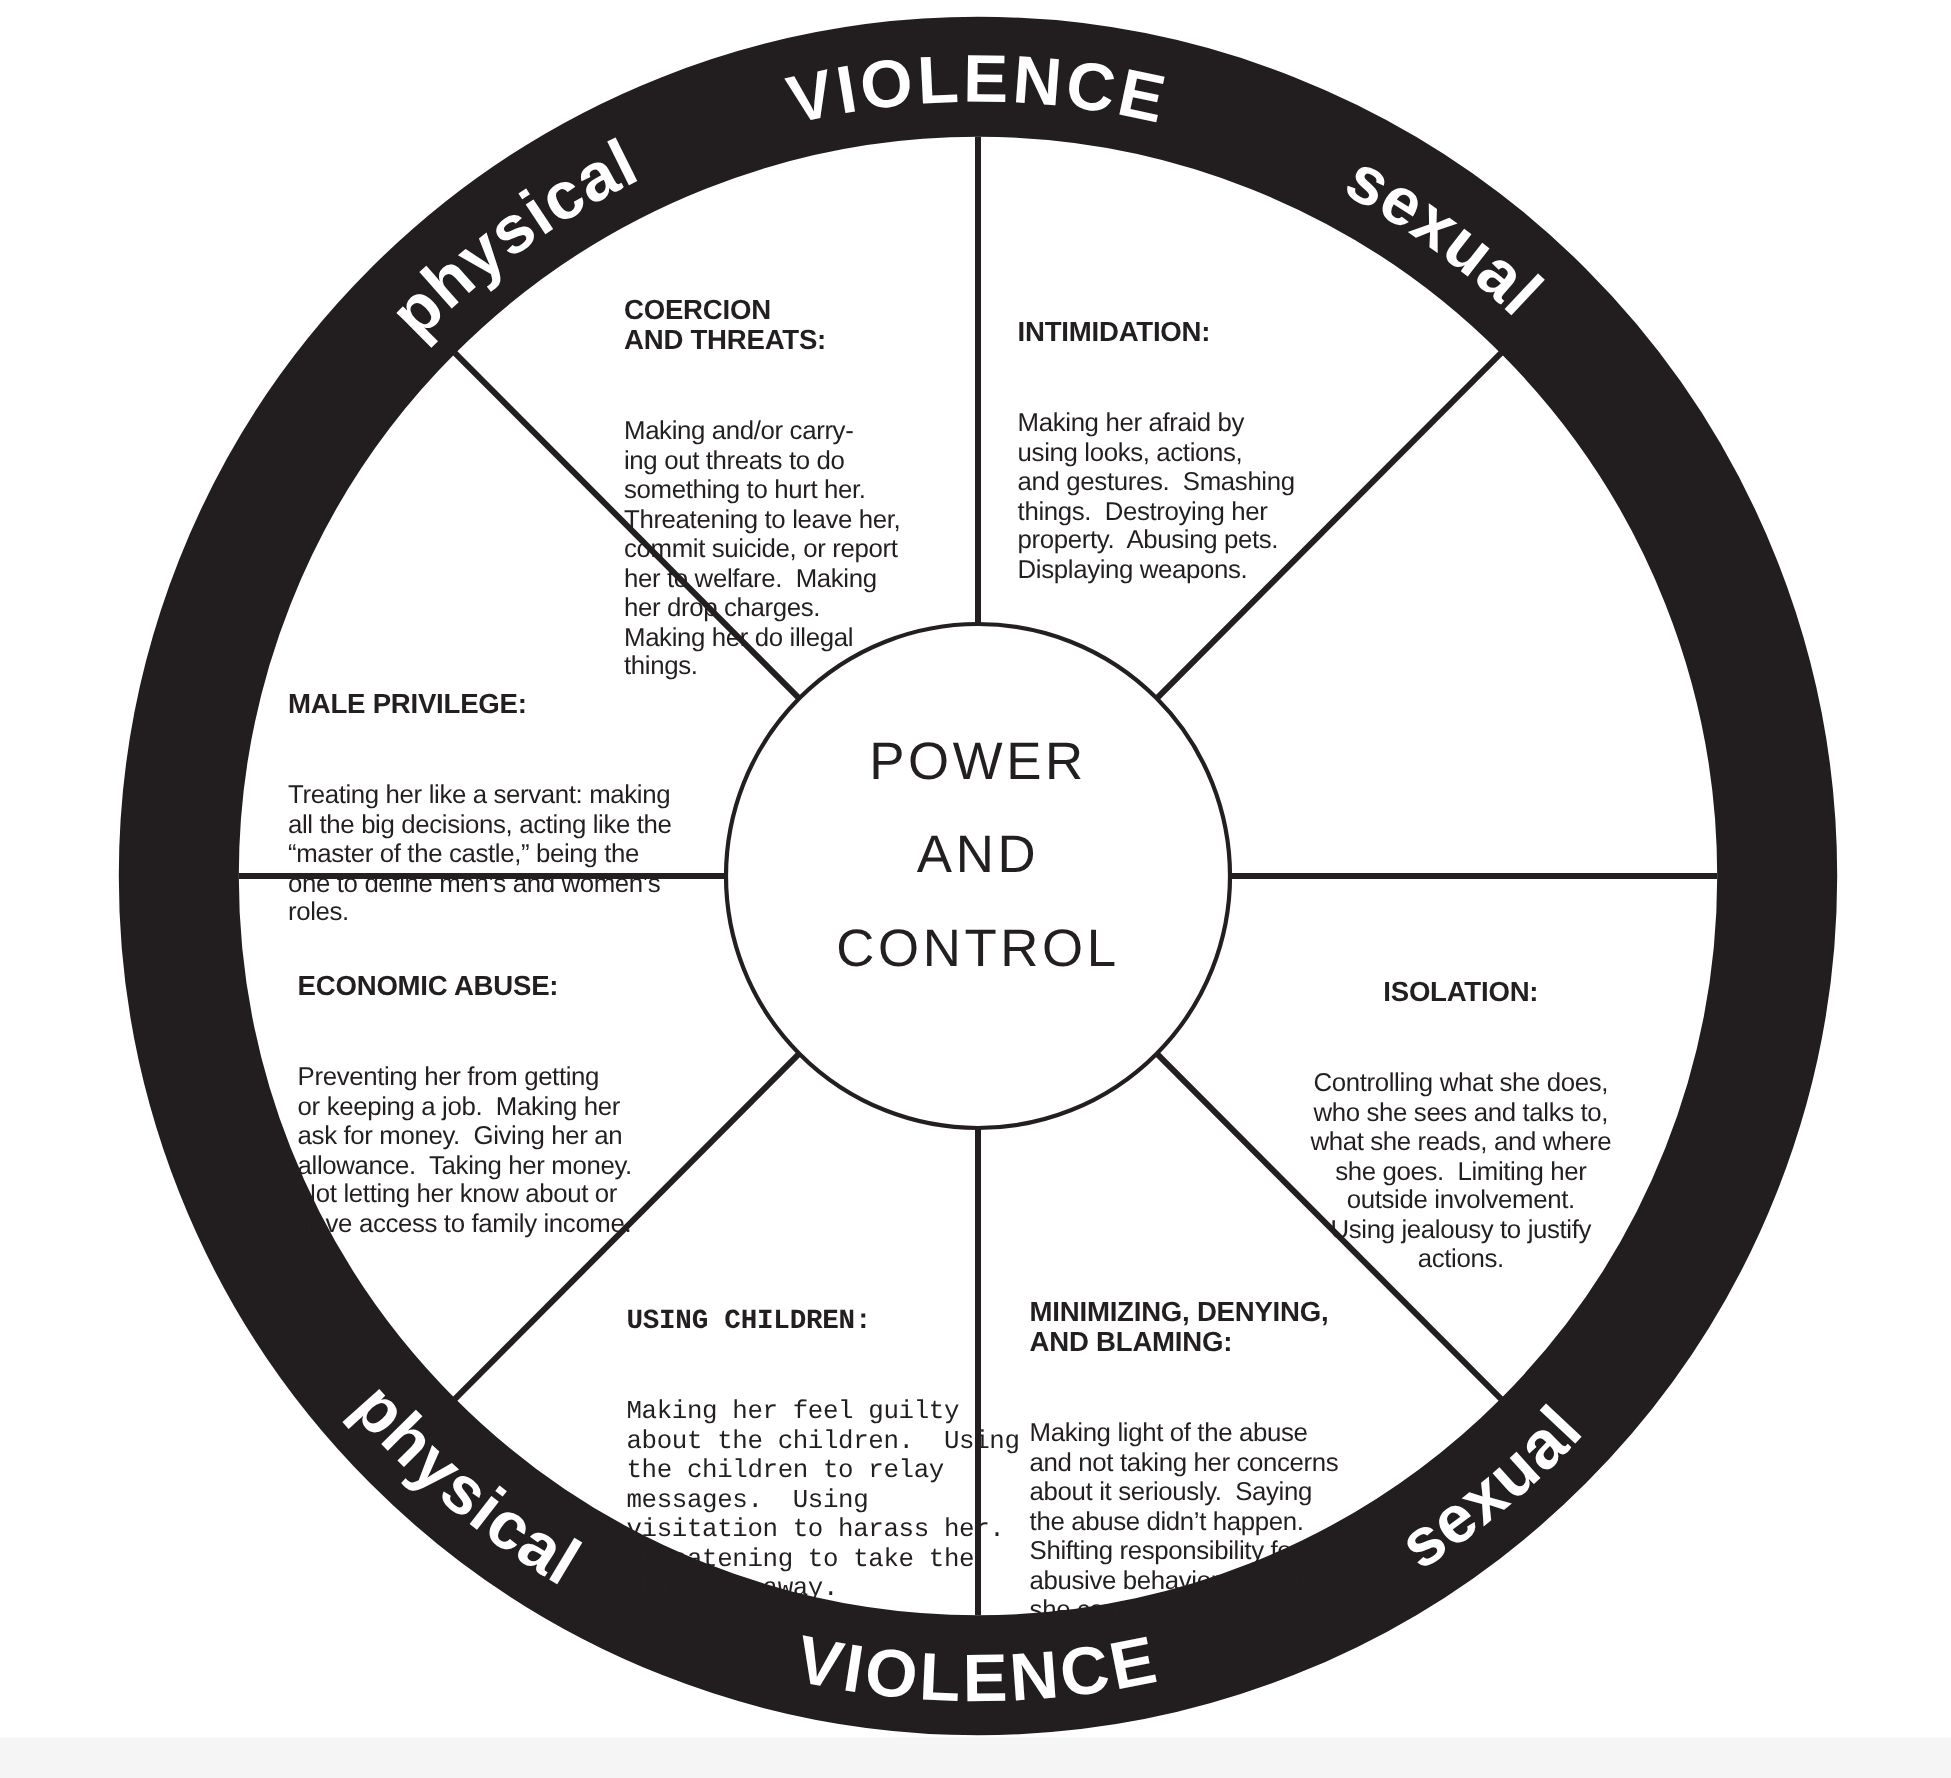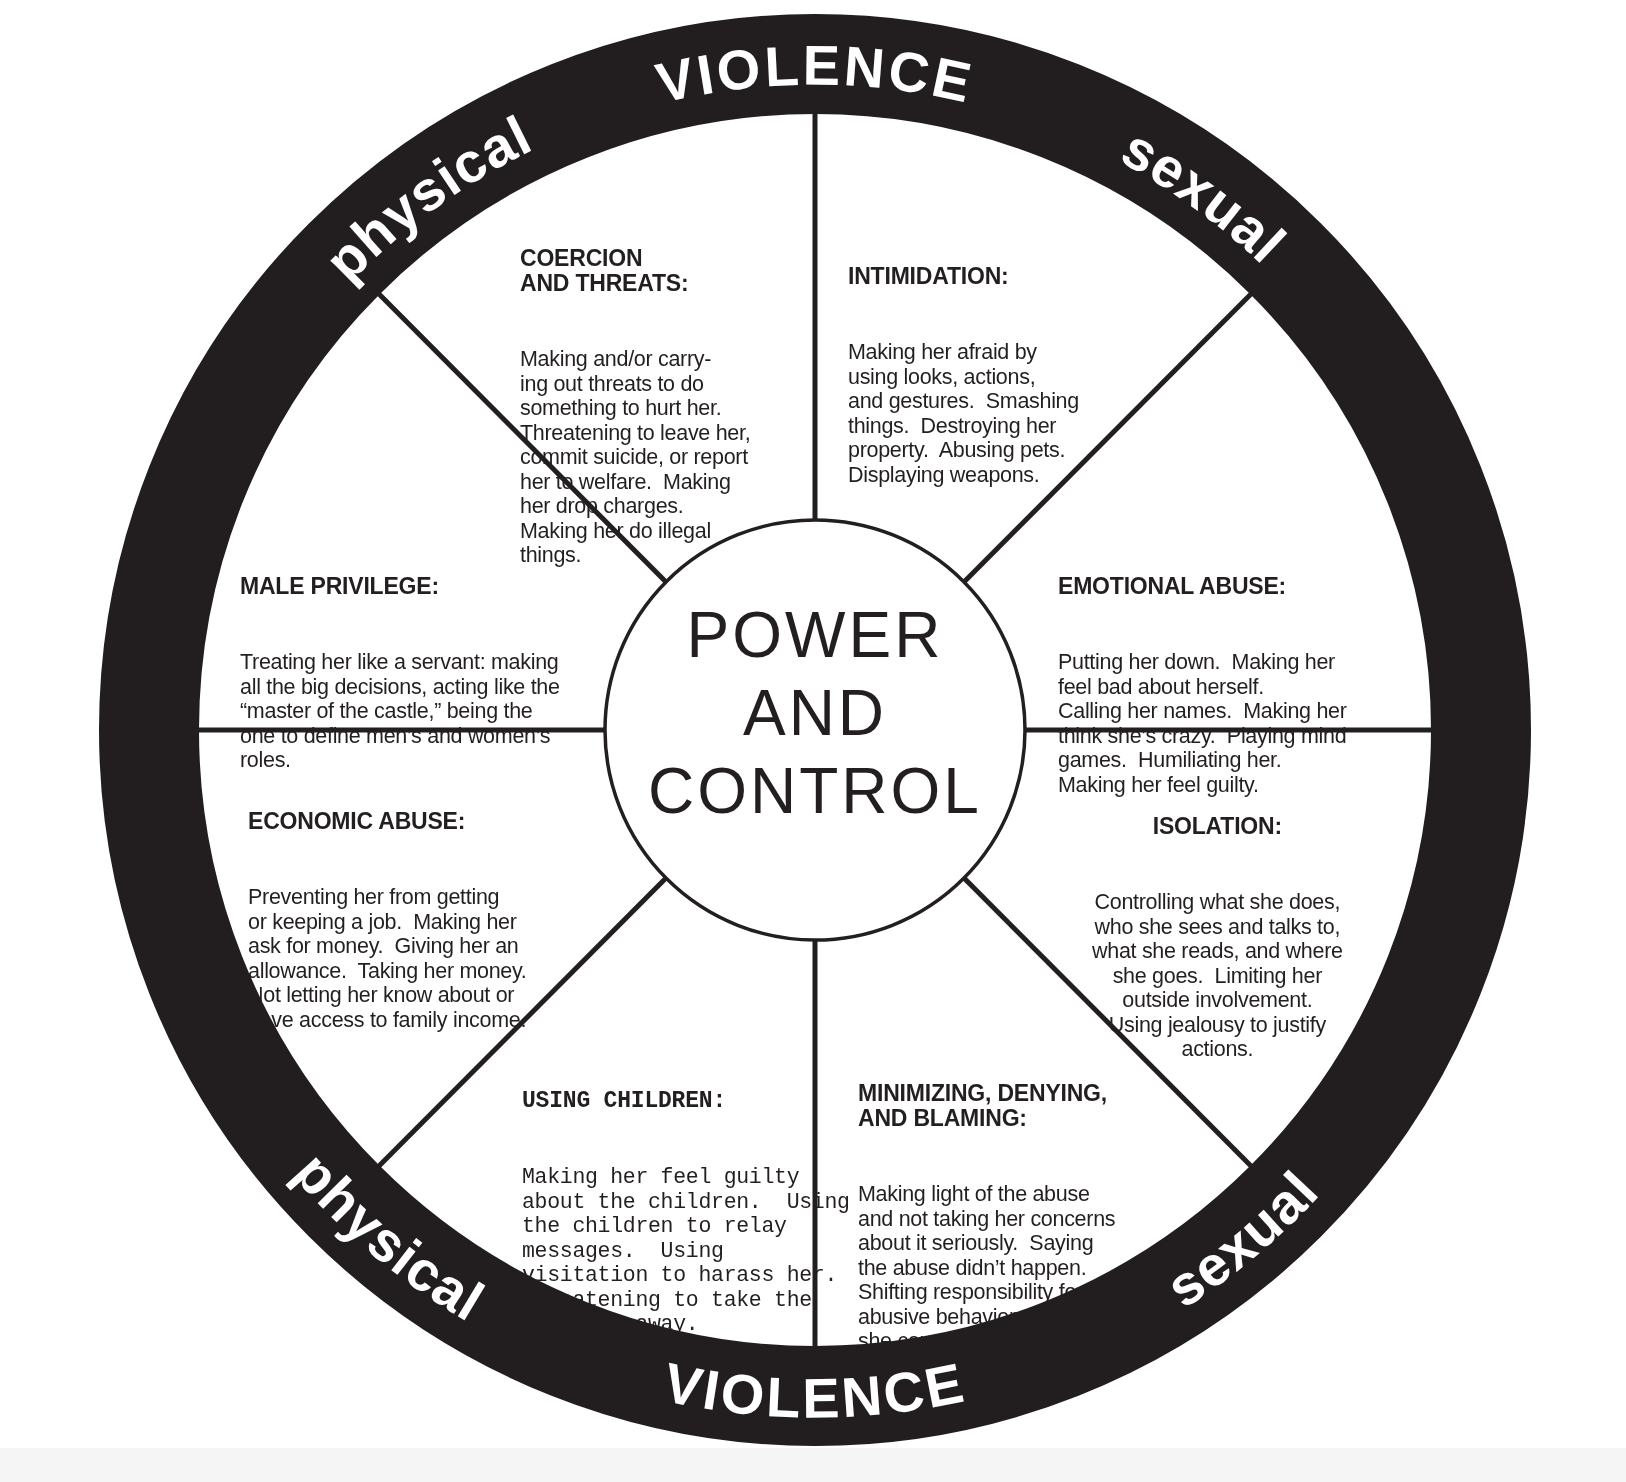--- a/index.html
+++ b/index.html
@@ -28,21 +28,21 @@
   .seg-emotional    { left:1058px; top:525px; }
   .seg-isolation    { left:1092px; top:765px;text-align:center; }
   .seg-minimizing   { left:858px;  top:1032px; }
   .seg-children     { left:522px;  top:1040px;font-family:Liberation Mono, monospace; }
   .seg-economic     { left:248px;  top:760px; }
   .seg-male         { left:240px;  top:525px; }
   
   .center-label {
     position:absolute; left:605px; top:596px; width:420px;
     text-align:center; white-space:pre-line;
-    font-size:64px; line-height:78px; letter-spacing:3px;
+    font-size:44px; line-height:78px; letter-spacing:3px;
     color:#231f20;
   }
   
   .ring-title   { font-family:"Liberation Sans", sans-serif; font-weight:bold; font-size:56px; letter-spacing:3px; fill:#ffffff; }
   .ring-side    { font-family:"Liberation Sans", sans-serif; font-weight:bold; font-size:56px; letter-spacing:1px; fill:#ffffff; }
 </style>
 </head>
 <body>
 
 <div class="stage">
@@ -113,29 +113,20 @@
   <div class="seg seg-intimidation">
     <div class="seg-h">INTIMIDATION:</div>
     <div class="seg-b">Making her afraid by
 using looks, actions,
 and gestures.  Smashing
 things.  Destroying her
 property.  Abusing pets.
 Displaying weapons.</div>
   </div>
 
-  <div class="seg seg-emotional">
-    <div class="seg-h">EMOTIONAL ABUSE:</div>
-    <div class="seg-b">Putting her down.  Making her
-feel bad about herself.
-Calling her names.  Making her
-think she’s crazy.  Playing mind
-games.  Humiliating her.
-Making her feel guilty.</div>
-  </div>
 
   <div class="seg seg-isolation">
     <div class="seg-h">ISOLATION:</div>
     <div class="seg-b">Controlling what she does,
 who she sees and talks to,
 what she reads, and where
 she goes.  Limiting her
 outside involvement.
 Using jealousy to justify
 actions.</div>

